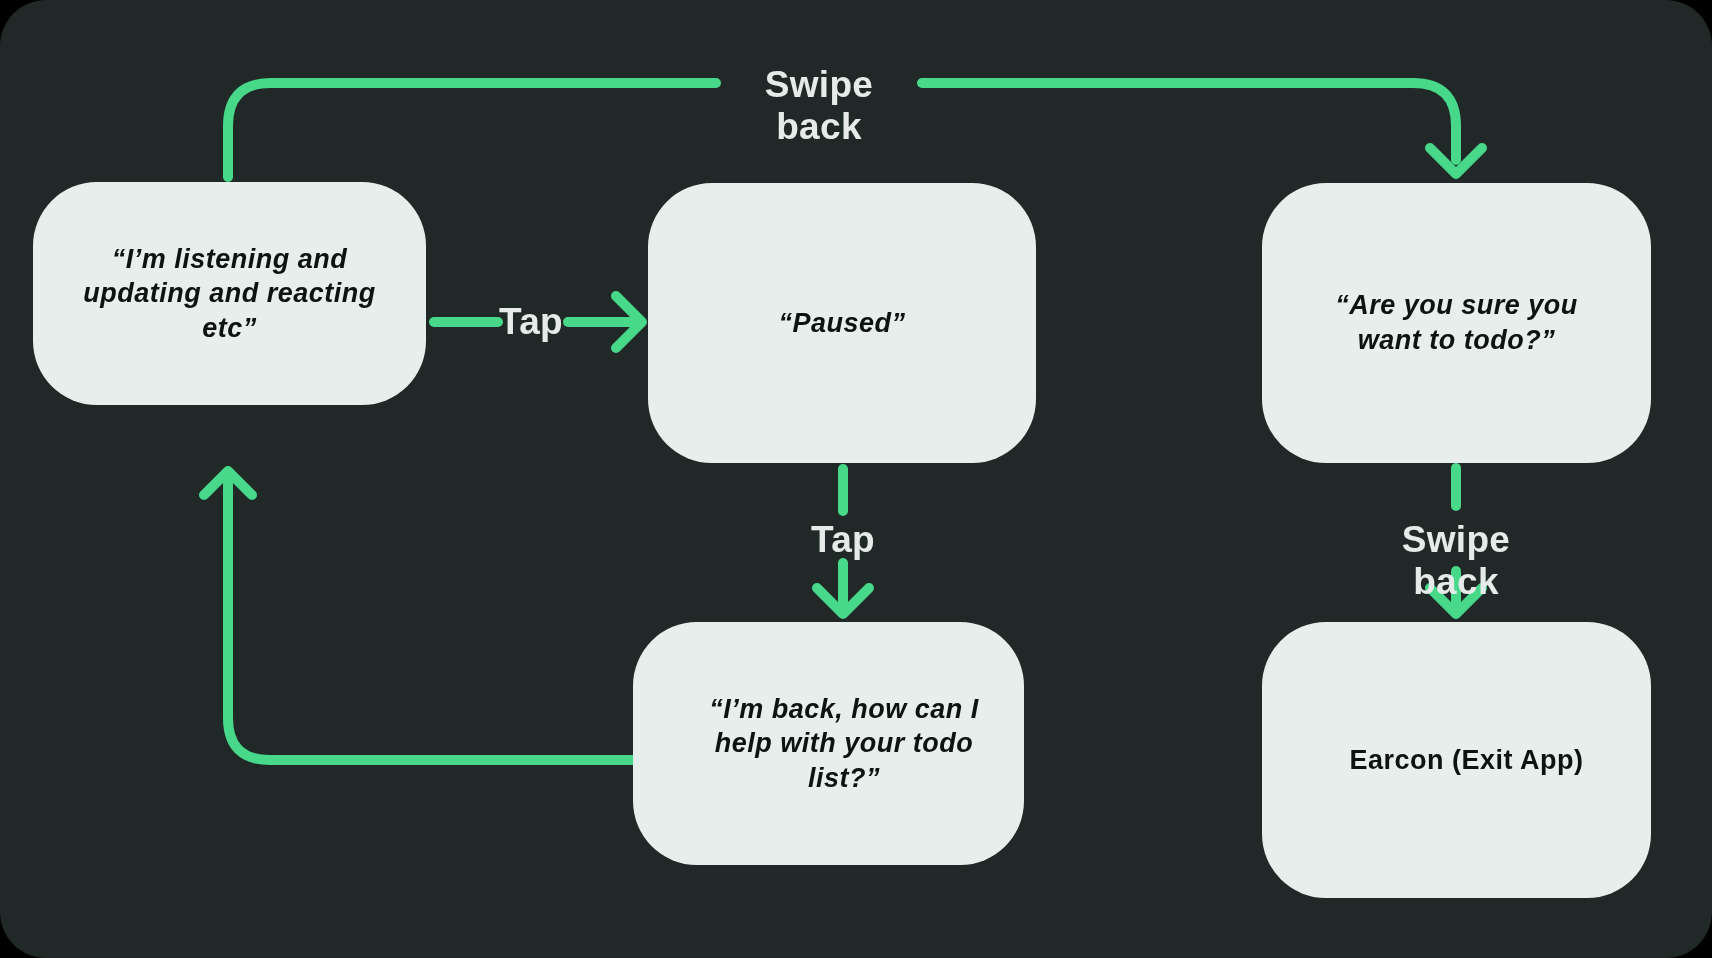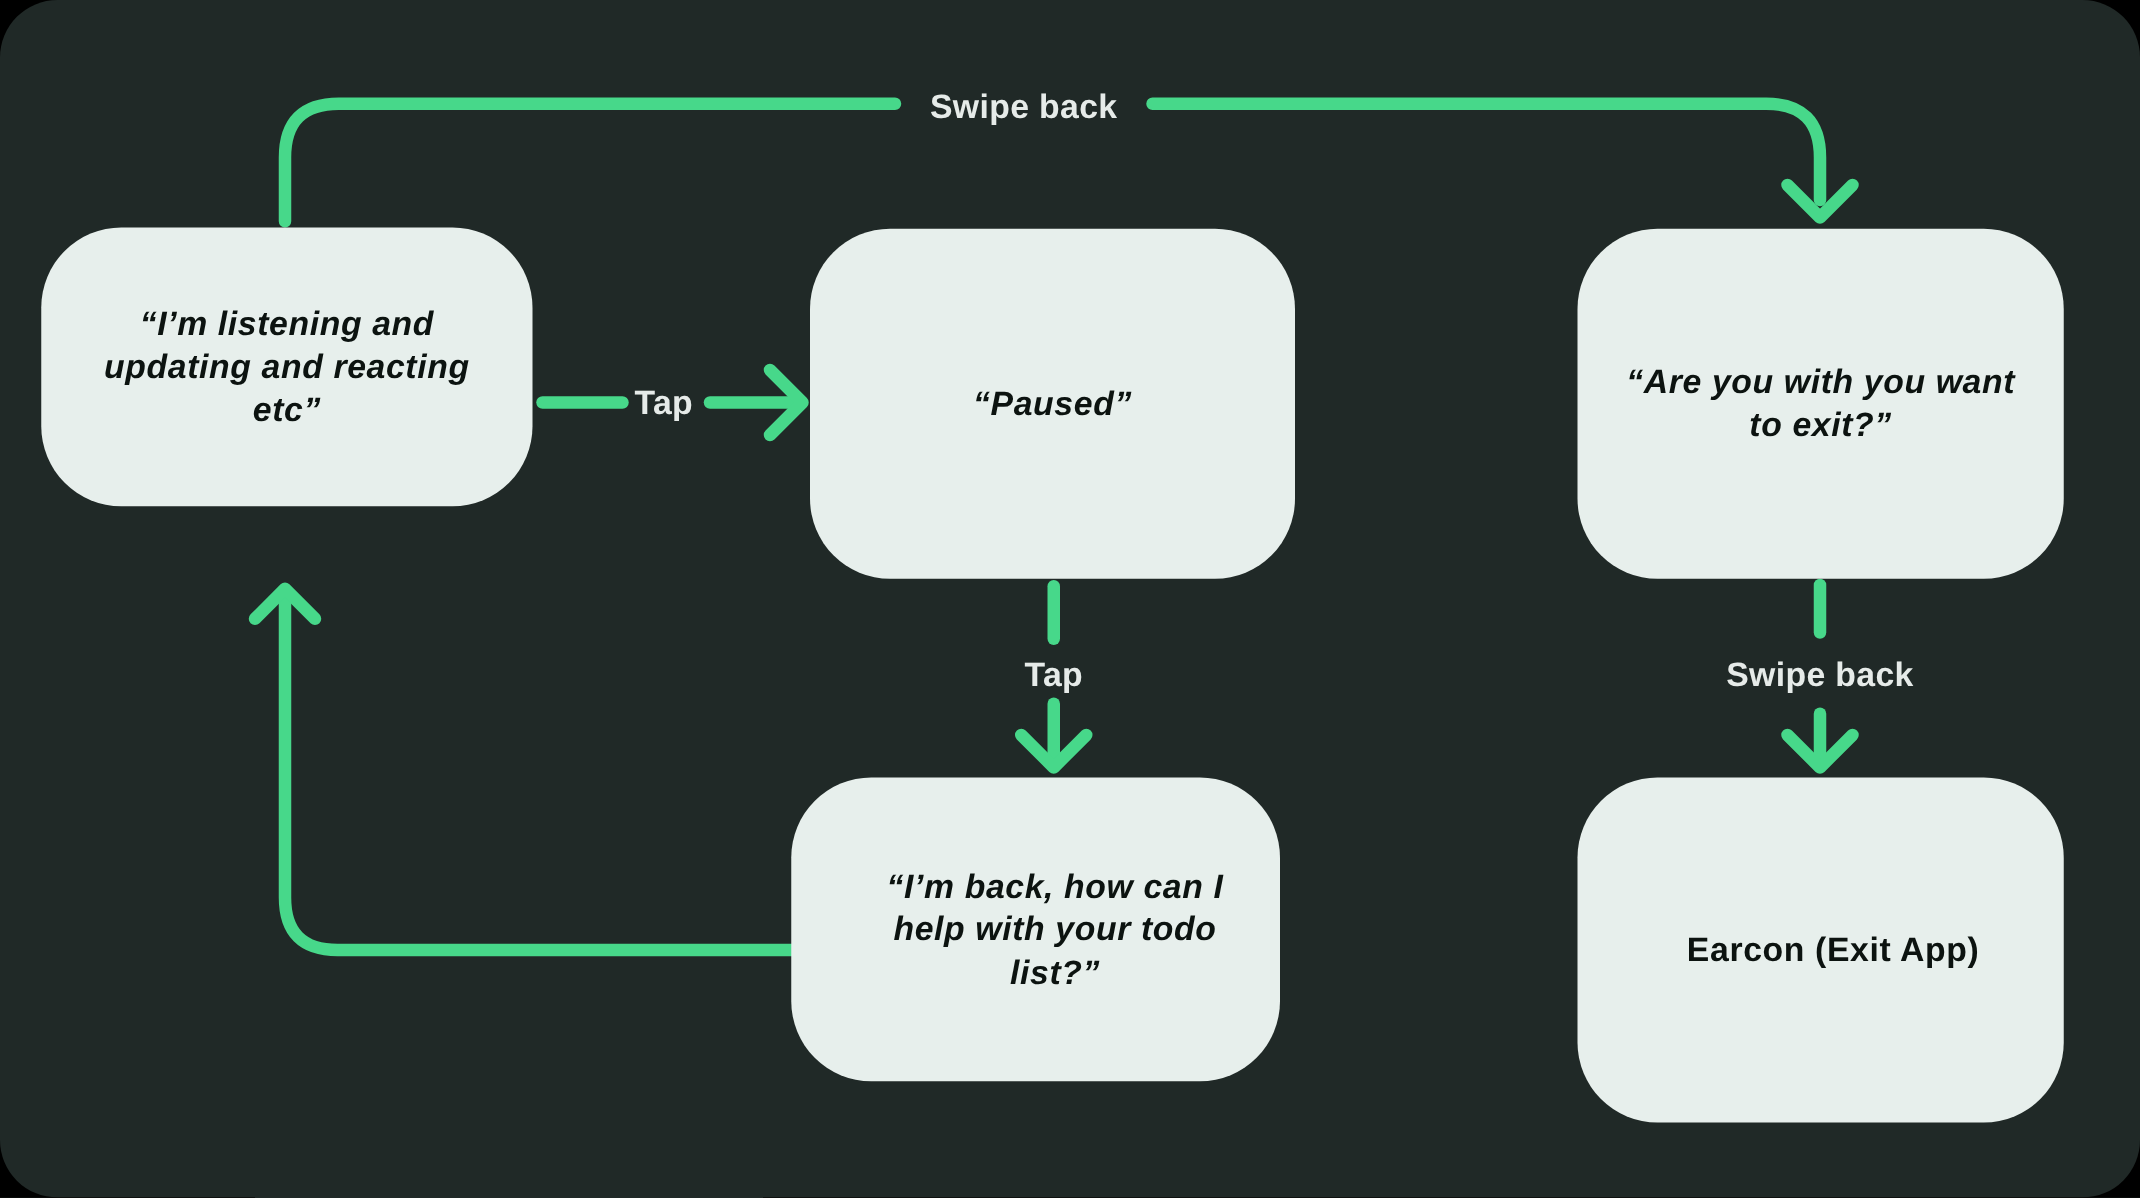--- a/index.html
+++ b/index.html
@@ -51,21 +51,21 @@
     font-size: 27px;
     line-height: 1.28;
     letter-spacing: 0.5px;
   }
   .node.quote { font-style: italic; }
   .node span { display: inline-block; max-width: 314px; }
   .edge-label {
     position: absolute;
     color: var(--label-text-color);
     font-weight: bold;
-    font-size: 27px;
+    font-size: 37px;
     letter-spacing: 0.3px;
     text-align: center;
     line-height: 42px;
     height: 42px;
   }
   
   .node-listening { left: 33px;  top: 182px; width: 393px; height: 223px; }
   .node-paused    { left: 648px; top: 183px; width: 388px; height: 280px; }
   .node-confirm   { left: 1262px; top: 183px; width: 389px; height: 280px; }
   .node-back      { left: 633px; top: 622px; width: 391px; height: 243px; padding-left: 31px; }
@@ -115,21 +115,21 @@
 
   <div class="node quote node-listening">
     <span>“I’m listening and updating and reacting etc”</span>
   </div>
 
   <div class="node quote node-paused">
     <span>“Paused”</span>
   </div>
 
   <div class="node quote node-confirm">
-    <span>“Are you with you want to exit?”</span>
+    <span>“Are you sure you want to todo?”</span>
   </div>
 
   <div class="node quote node-back">
     <span>“I’m back, how can I help with your todo list?”</span>
   </div>
 
   <div class="node node-earcon">
     <span>Earcon (Exit App)</span>
   </div>
 

